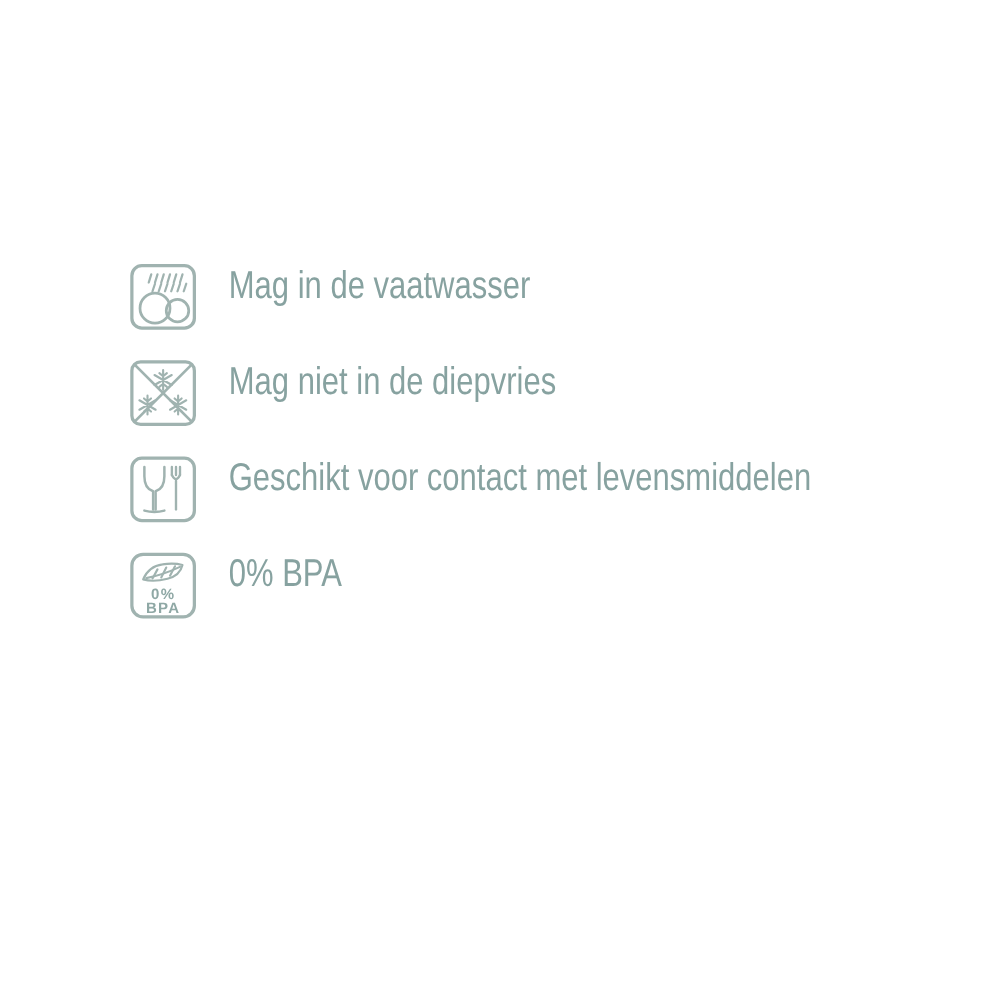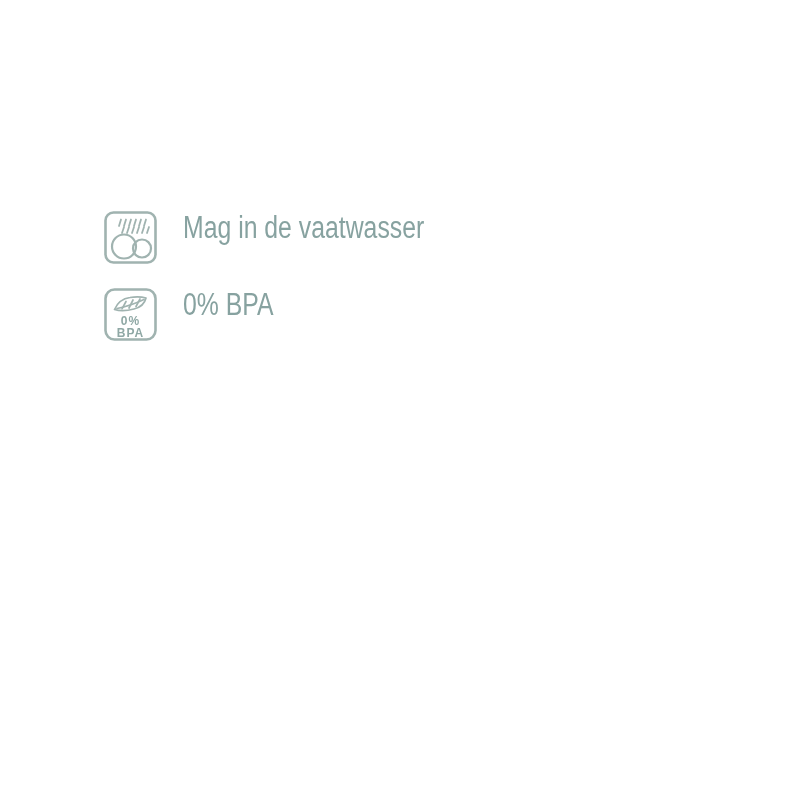--- a/index.html
+++ b/index.html
@@ -59,22 +59,57 @@
     <svg class="ficon" viewBox="0 0 55 55" aria-hidden="true">
       <rect x="2.5" y="2.5" width="50" height="50" rx="8" stroke-width="2.6"></rect>
       <path stroke-width="1.8" d="M16,16 L18,9.5 M21,16 L23,9.5 M26,16 L28,9.5 M31,16 L33,9.5 M36,16 L38,9.5 M41,16 L43,9.5
                                    M19,23 L21,17 M24,23 L26,17 M29,23 L31,17 M34,23 L36,17 M39,23 L41,17 M44,23 L46,17"></path>
       <circle cx="21" cy="36.5" r="12" stroke-width="2.2"></circle>
       <circle cx="39" cy="38.5" r="9" stroke-width="2.2"></circle>
     </svg>
     <span class="feature-label">Mag in de vaatwasser</span>
   </div>
 
+  <div class="feature-row">
+    <svg class="ficon" viewBox="0 0 55 55" aria-hidden="true">
+      <rect x="2.5" y="2.5" width="50" height="50" rx="7" stroke-width="2.6"></rect>
+      <path stroke-width="2.2" d="M5.5,5.5 L49.5,49.5 M49.5,5.5 L5.5,49.5"></path>
+      <g stroke-width="1.7">
+        <path d="M27.5,9 V25 M20.6,13 L34.4,21 M34.4,13 L20.6,21
+                 M24.5,11.5 L27.5,14 L30.5,11.5 M24.5,22.5 L27.5,20 L30.5,22.5"></path>
+      </g>
+      <g stroke-width="1.7">
+        <path d="M15,29.5 V44.5 M8.5,33.2 L21.5,40.8 M21.5,33.2 L8.5,40.8
+                 M12.2,31.8 L15,34.2 L17.8,31.8 M12.2,42.2 L15,39.8 L17.8,42.2"></path>
+      </g>
+      <g stroke-width="1.7">
+        <path d="M39.5,29.5 V44.5 M33,33.2 L46,40.8 M46,33.2 L33,40.8
+                 M36.7,31.8 L39.5,34.2 L42.3,31.8 M36.7,42.2 L39.5,39.8 L42.3,42.2"></path>
+      </g>
+    </svg>
+    <span class="feature-label">Mag niet in de diepvries</span>
+  </div>
 
 
+  <div class="feature-row">
+    <svg class="ficon" viewBox="0 0 55 55" aria-hidden="true">
+      <rect x="2.5" y="2.5" width="50" height="50" rx="8" stroke-width="2.6"></rect>
+      <g>
+        <path stroke-width="2" d="M12.5,9.5 V17 Q12.5,27 19.5,29 V43.5"></path>
+        <path stroke-width="2" d="M28.5,9.5 V17 Q28.5,27 21.5,29 V43.5"></path>
+        <path stroke-width="2" d="M12.5,44.5 Q20.5,46.5 28.5,44.5"></path>
+      </g>
+      <g>
+        <path stroke-width="1.9" d="M34.5,9.5 V16 M37.8,9.5 V16 M41,9.5 V16"></path>
+        <path stroke-width="1.9" d="M34.5,16 Q37.8,22.5 41,16"></path>
+        <path stroke-width="1.9" d="M37.8,20.5 V43.5"></path>
+      </g>
+    </svg>
+    <span class="feature-label">Geschikt voor contact met levensmiddelen</span>
+  </div>
 
   <div class="feature-row">
     <svg class="ficon" viewBox="0 0 55 55" aria-hidden="true">
       <rect x="2.5" y="2.5" width="50" height="50" rx="9" stroke-width="2.6"></rect>
       <g stroke-width="1.7">
         <path d="M11.5,22.5 Q16,12 27,10.5 Q36,9 43,11 Q41,19.5 31,22 Q19.5,25 11.5,22.5 Z"></path>
         <path d="M14,21.5 Q27,19 41,12.5"></path>
         <path d="M19,21.8 L23,14.5 M26,21 L30,13 M33,19.5 L37,12"></path>
       </g>
       <text x="27.5" y="38" text-anchor="middle">0%</text>

